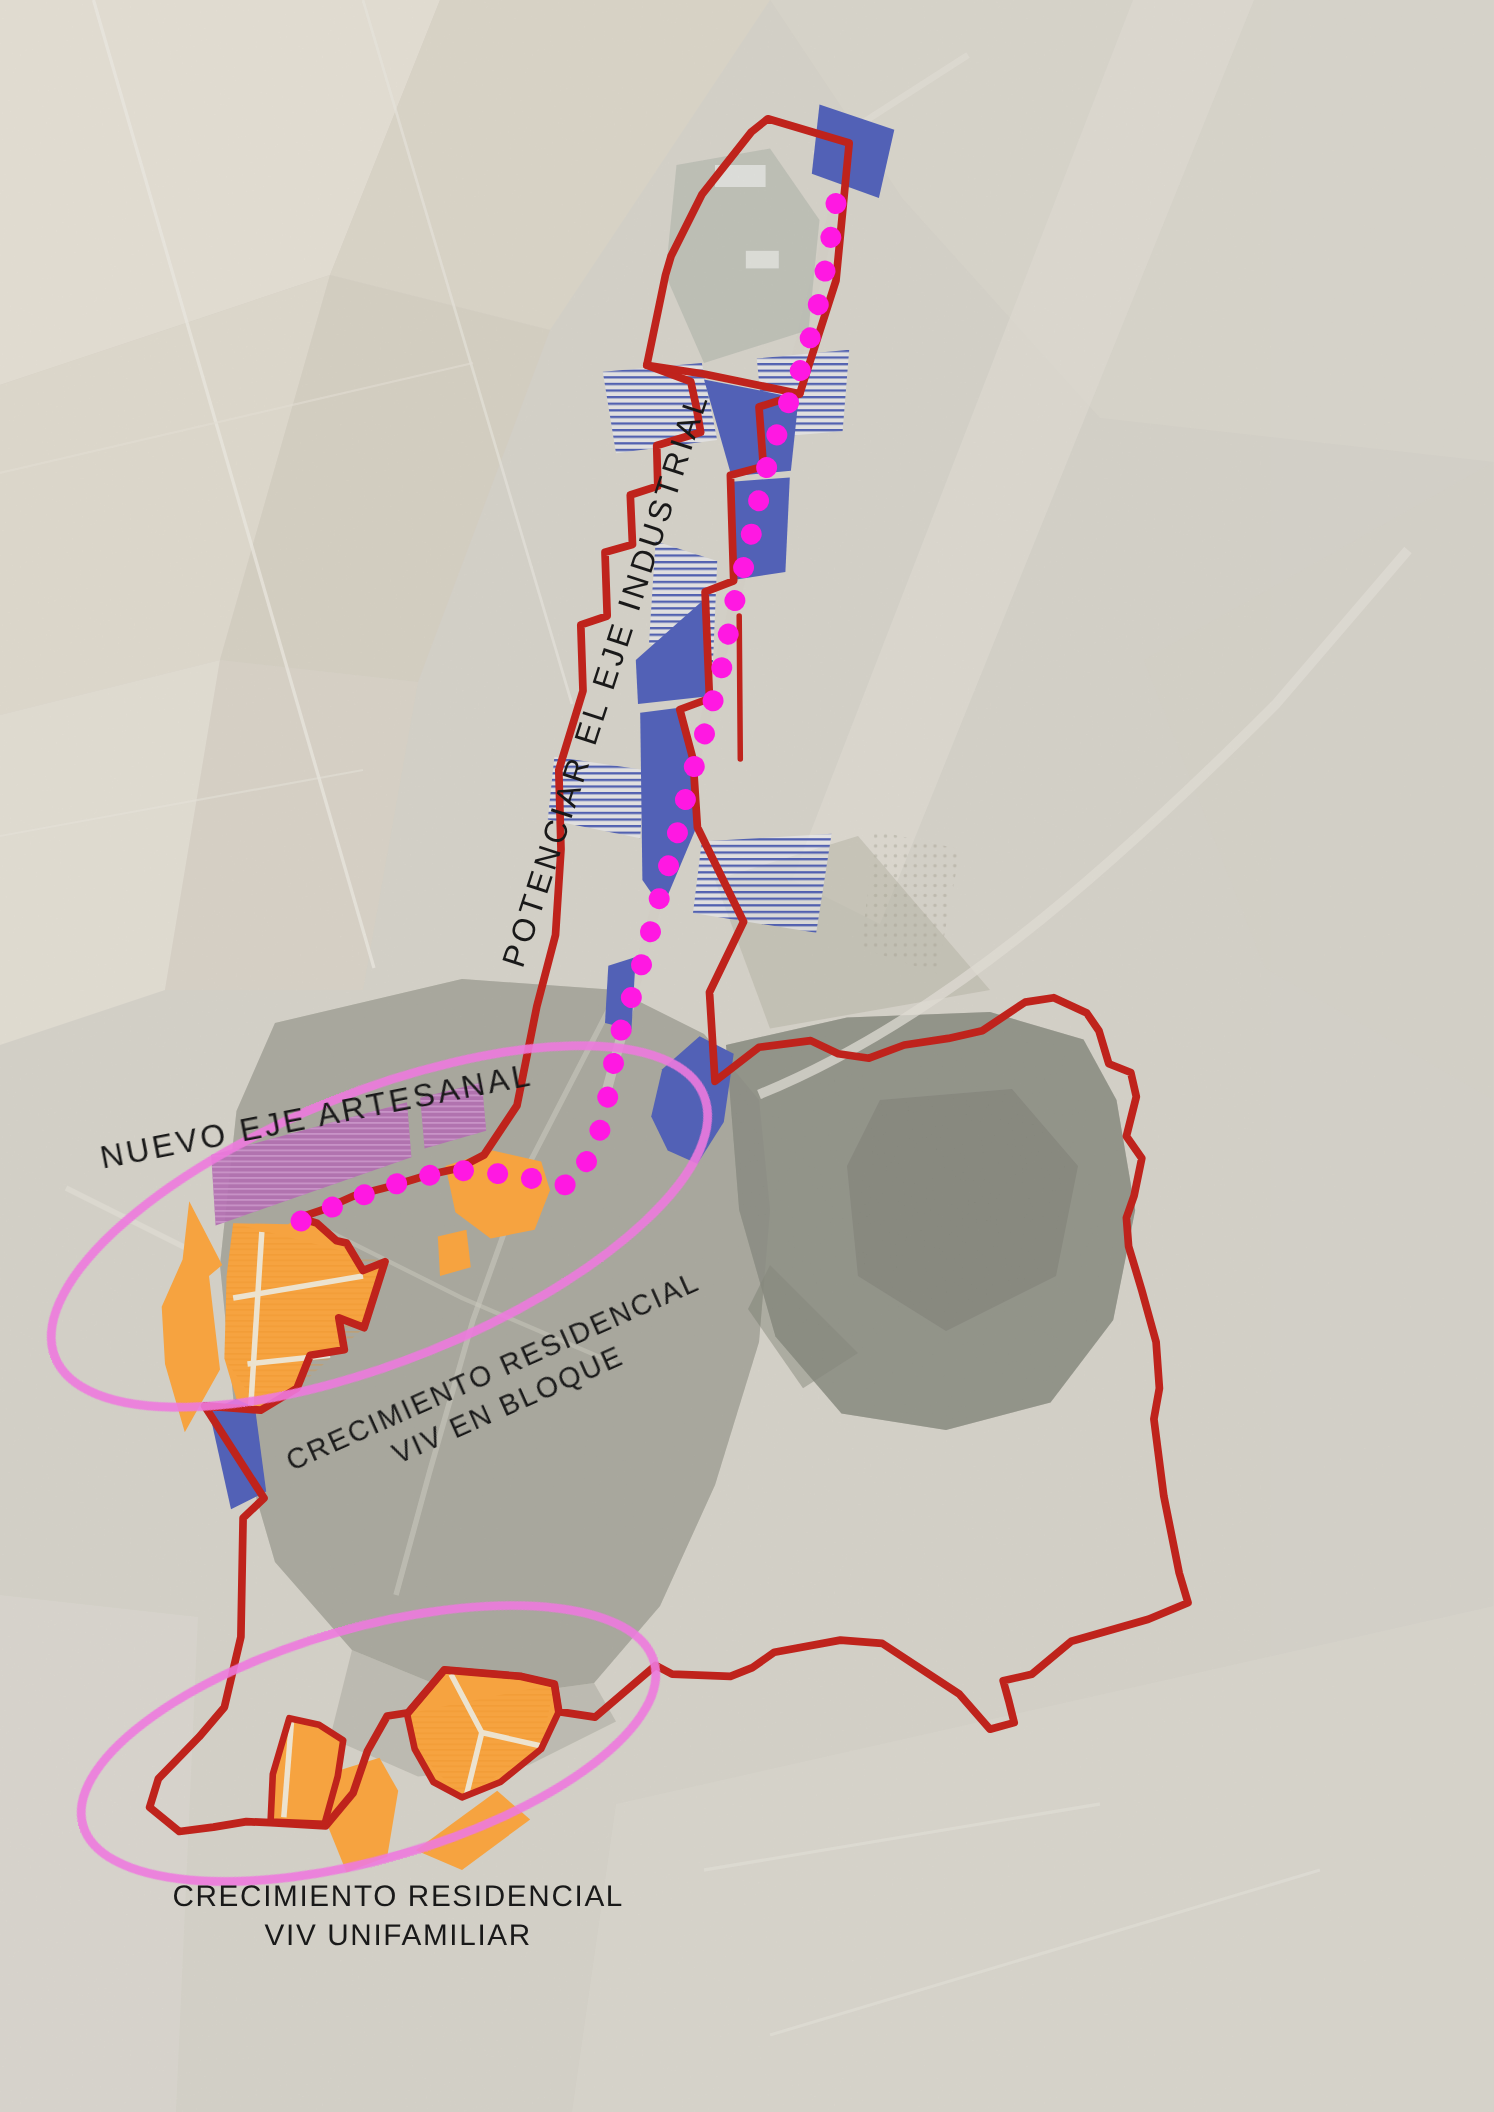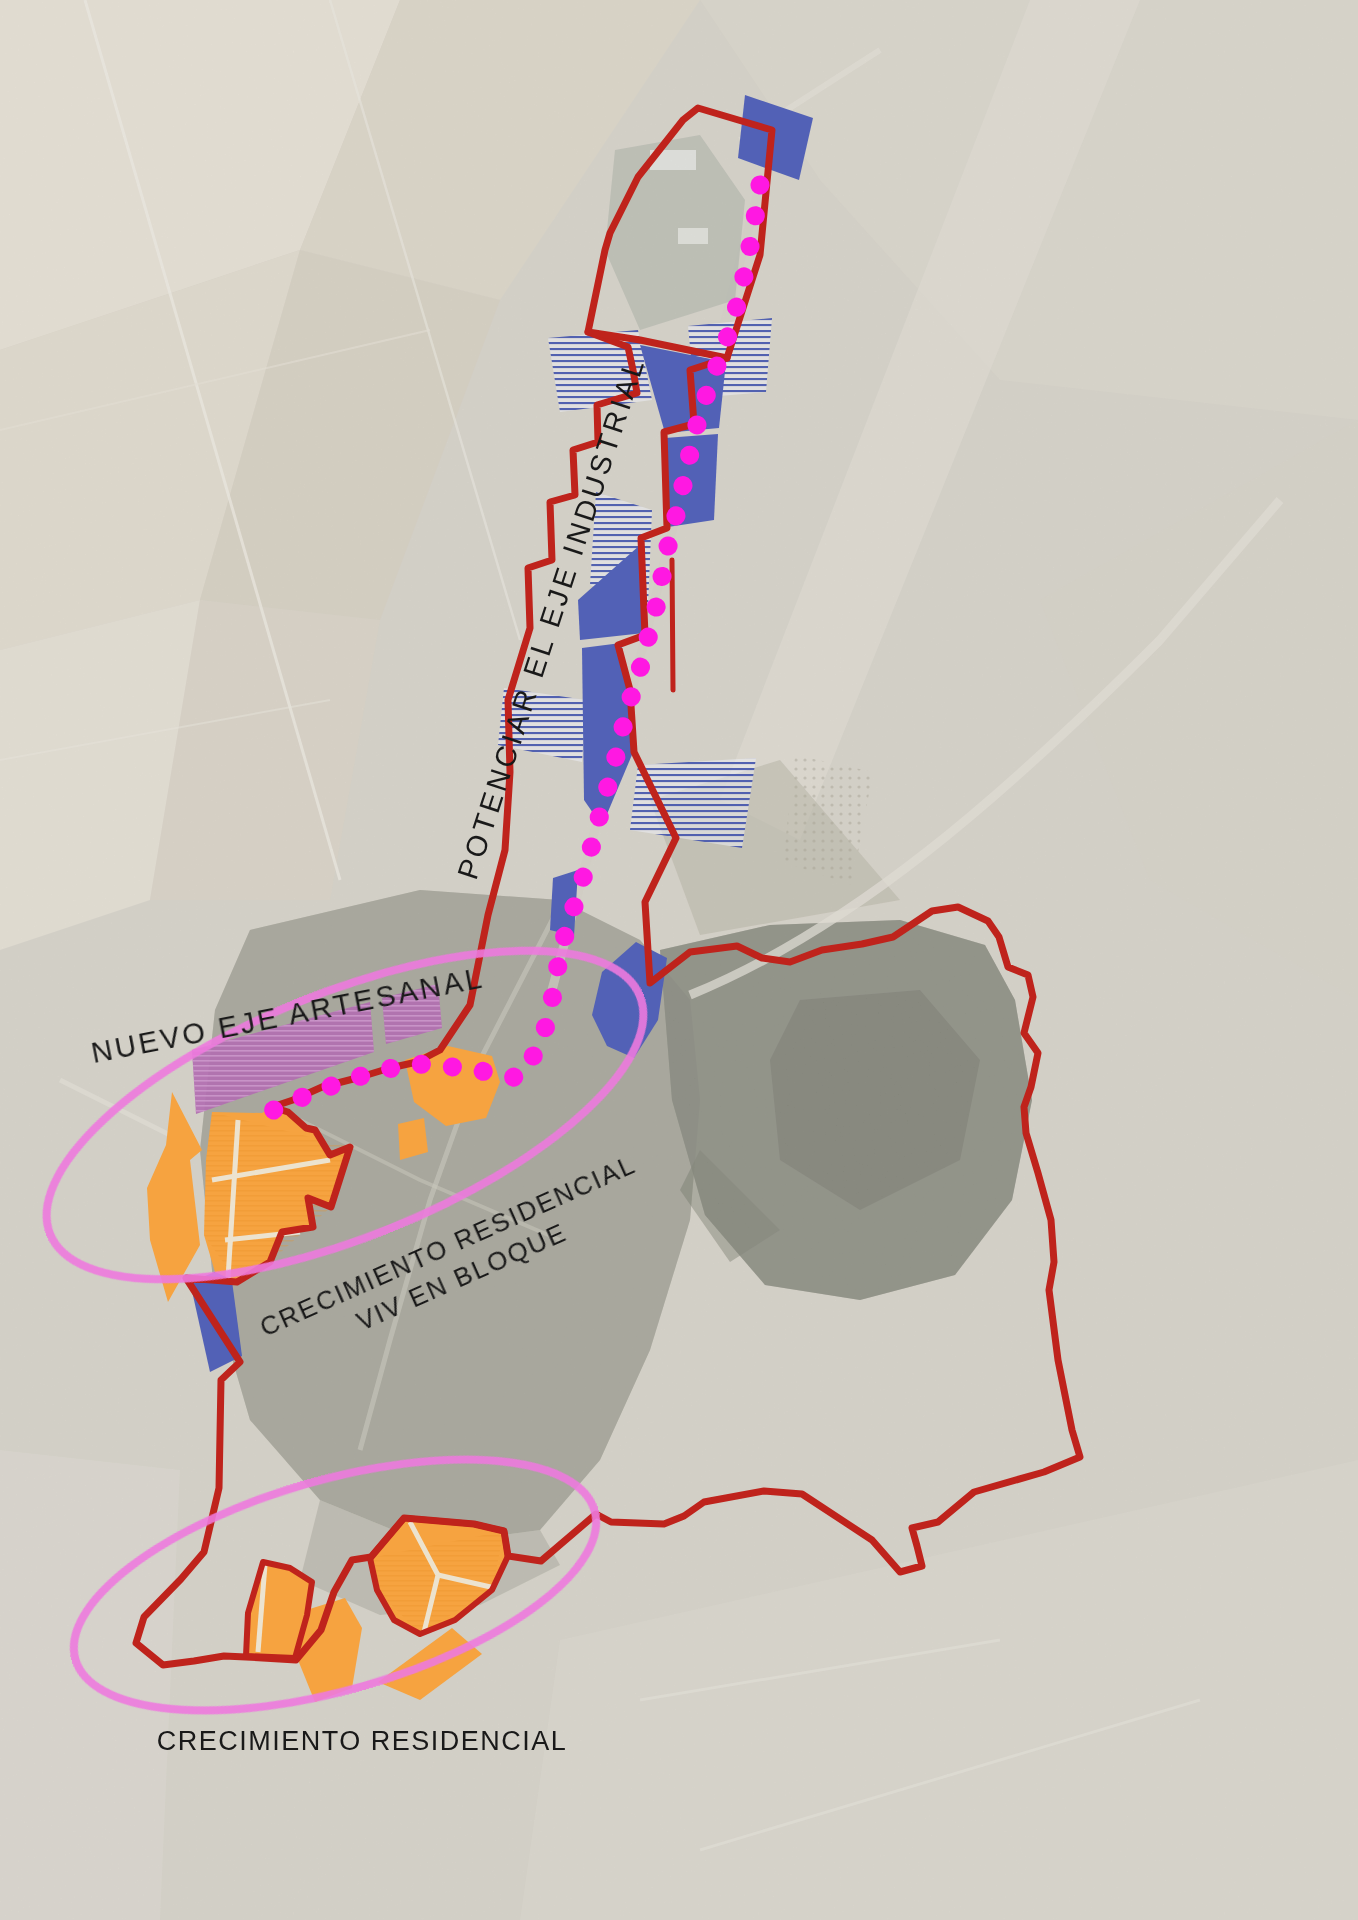--- a/index.html
+++ b/index.html
@@ -201,14 +201,15 @@
   <span>NUEVO EJE ARTESANAL</span>
 </div>
 
 <div class="lbl lbl-bloque" style="left:455px;top:1262px;--rot:-24deg;">
   <span>CRECIMIENTO RESIDENCIAL</span>
   <span>VIV EN BLOQUE</span>
 </div>
 
 <div class="lbl lbl-unifamiliar" style="left:362px;top:1742px;">
   <span>CRECIMIENTO RESIDENCIAL</span>
+  <span>VIV UNIFAMILIAR</span>
 </div>
 </div>
 
 </body></html>

